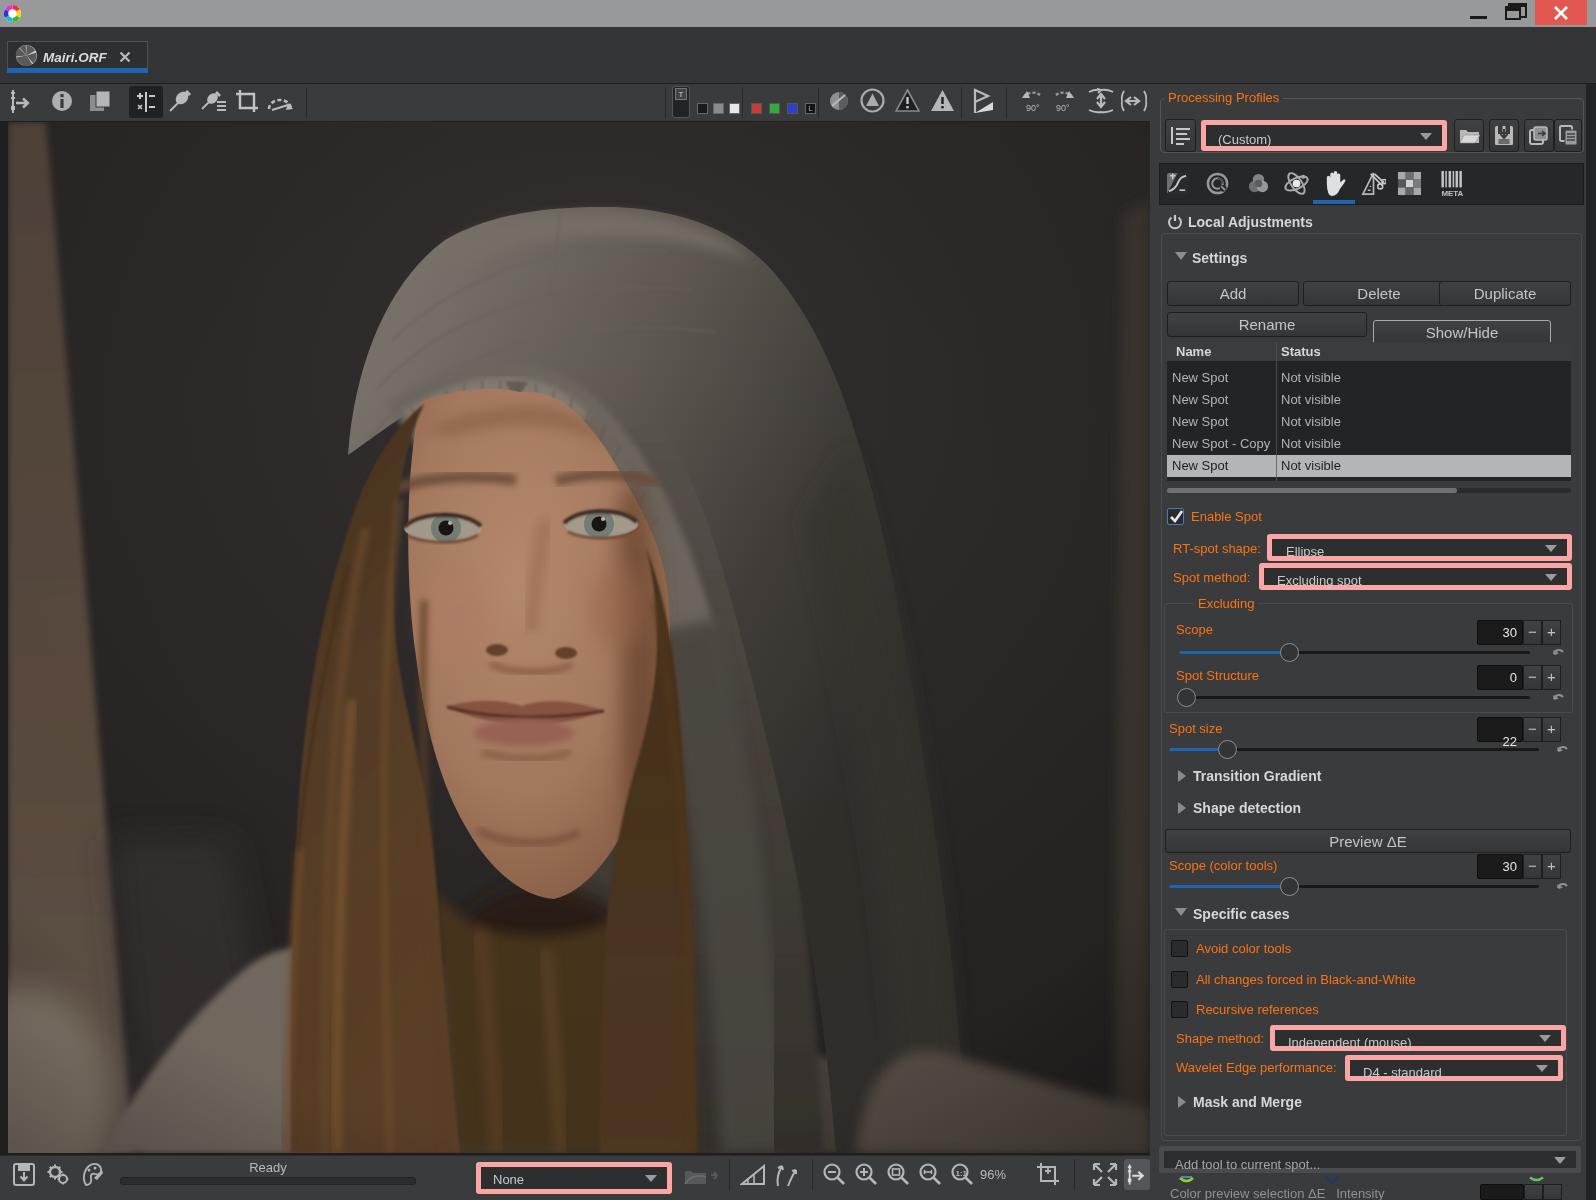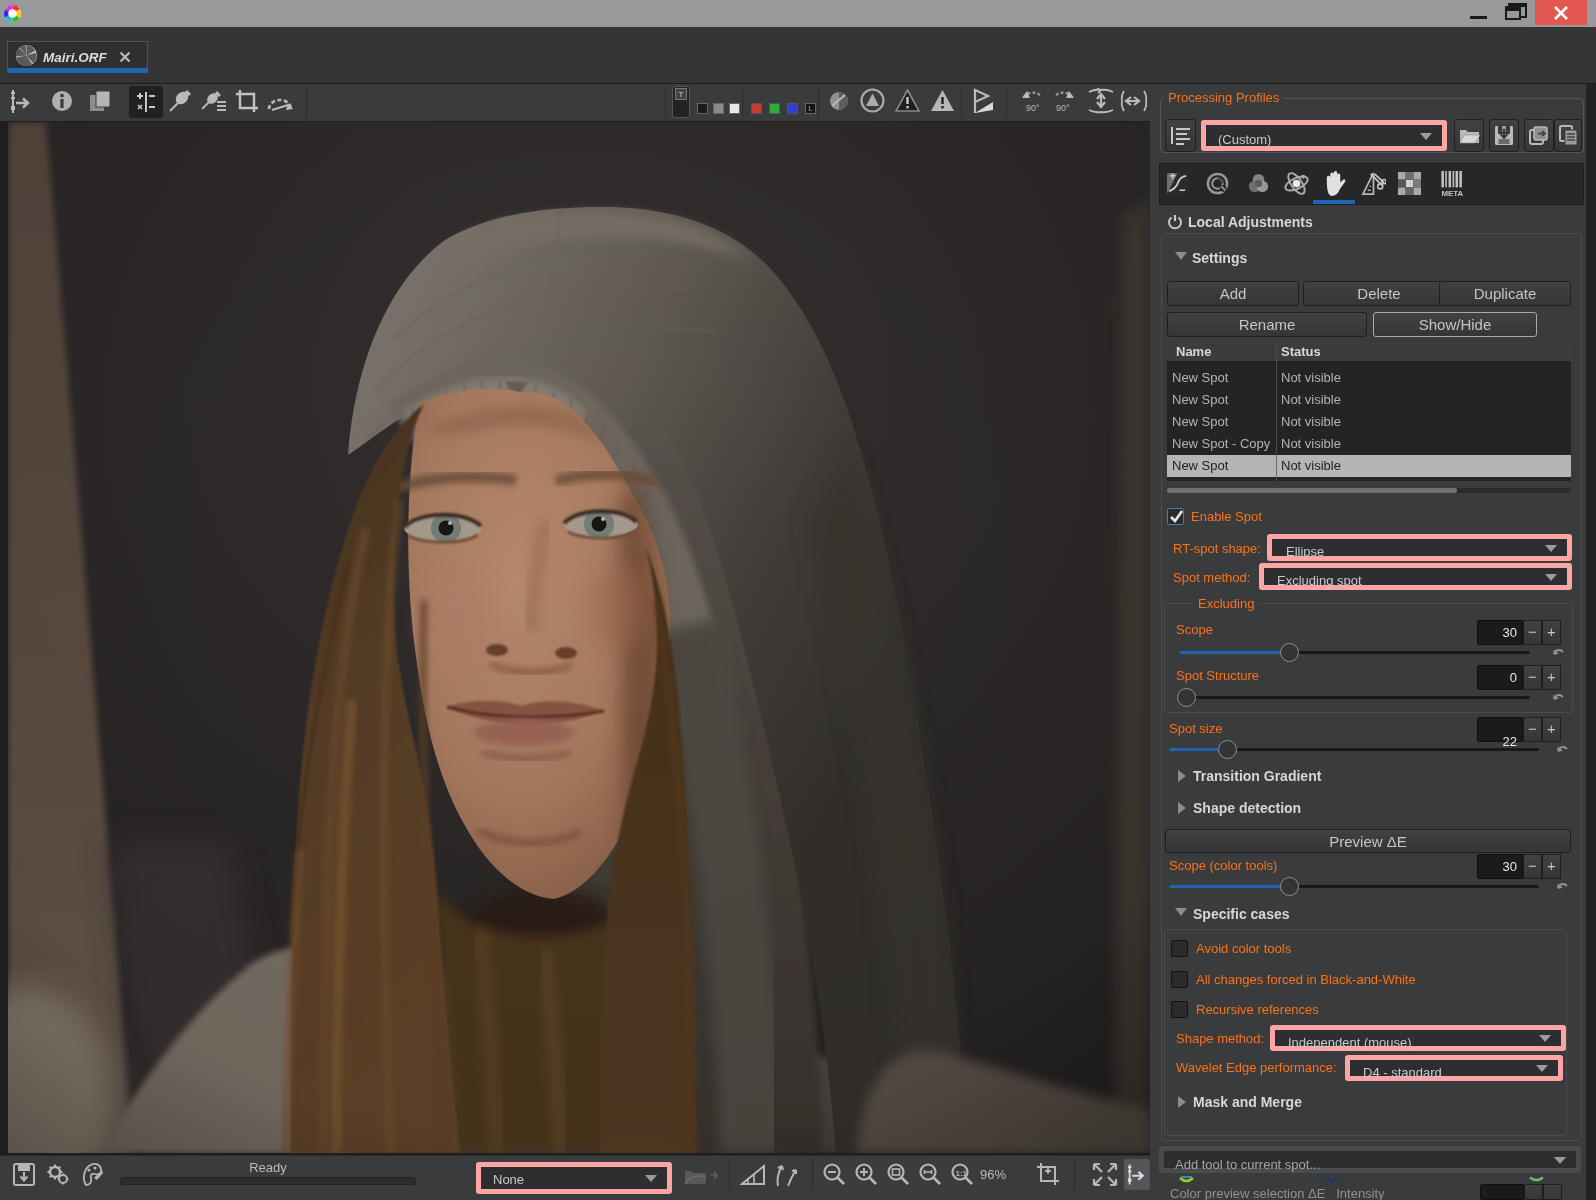--- a/index.html
+++ b/index.html
@@ -596,21 +596,21 @@
 
     <div class="frame" style="left:1161px;top:233px;width:421px;height:908px;border-color:#4a4b4c"></div>
 
     <div class="exp-d" style="left:1175px;top:252px"></div>
     <div class="blbl" style="left:1192px;top:250px">Settings</div>
 
     <div class="btn" style="left:1167px;top:281px;width:132px;height:25px;line-height:24px">Add</div>
     <div class="btn" style="left:1303px;top:281px;width:152px;height:25px;line-height:24px">Delete</div>
     <div class="btn" style="left:1439px;top:281px;width:132px;height:25px;line-height:24px">Duplicate</div>
     <div class="btn" style="left:1167px;top:312px;width:200px;height:25px;line-height:24px">Rename</div>
-    <div class="btn" style="left:1373px;top:312px;width:164px;height:25px;line-height:24px;border-color:#a8a9aa">Show/Hide</div>
+    <div class="btn" style="left:1373px;top:320px;width:178px;height:25px;line-height:24px;border-color:#a8a9aa">Show/Hide</div>
 
     <div class="abs" style="left:1167px;top:342px;width:404px;height:20px;background:#3b3c3d;border-bottom:1px solid #202020"></div>
     <div class="abs" style="left:1176px;top:344px;color:#d6d7d8;font-size:13px;font-weight:bold">Name</div>
     <div class="abs" style="left:1281px;top:344px;color:#d6d7d8;font-size:13px;font-weight:bold">Status</div>
     <div class="abs" style="left:1167px;top:362px;width:404px;height:119px;background:#232425"></div>
     <div class="abs" style="left:1276px;top:342px;width:1px;height:139px;background:#4a4b4c"></div>
     <div class="abs lbl" style="left:1172px;top:370px;color:#b2b3b4">New Spot</div>
       <div class="abs lbl" style="left:1281px;top:370px;color:#b2b3b4">Not visible</div>
     <div class="abs lbl" style="left:1172px;top:392px;color:#b2b3b4">New Spot</div>
       <div class="abs lbl" style="left:1281px;top:392px;color:#b2b3b4">Not visible</div>

